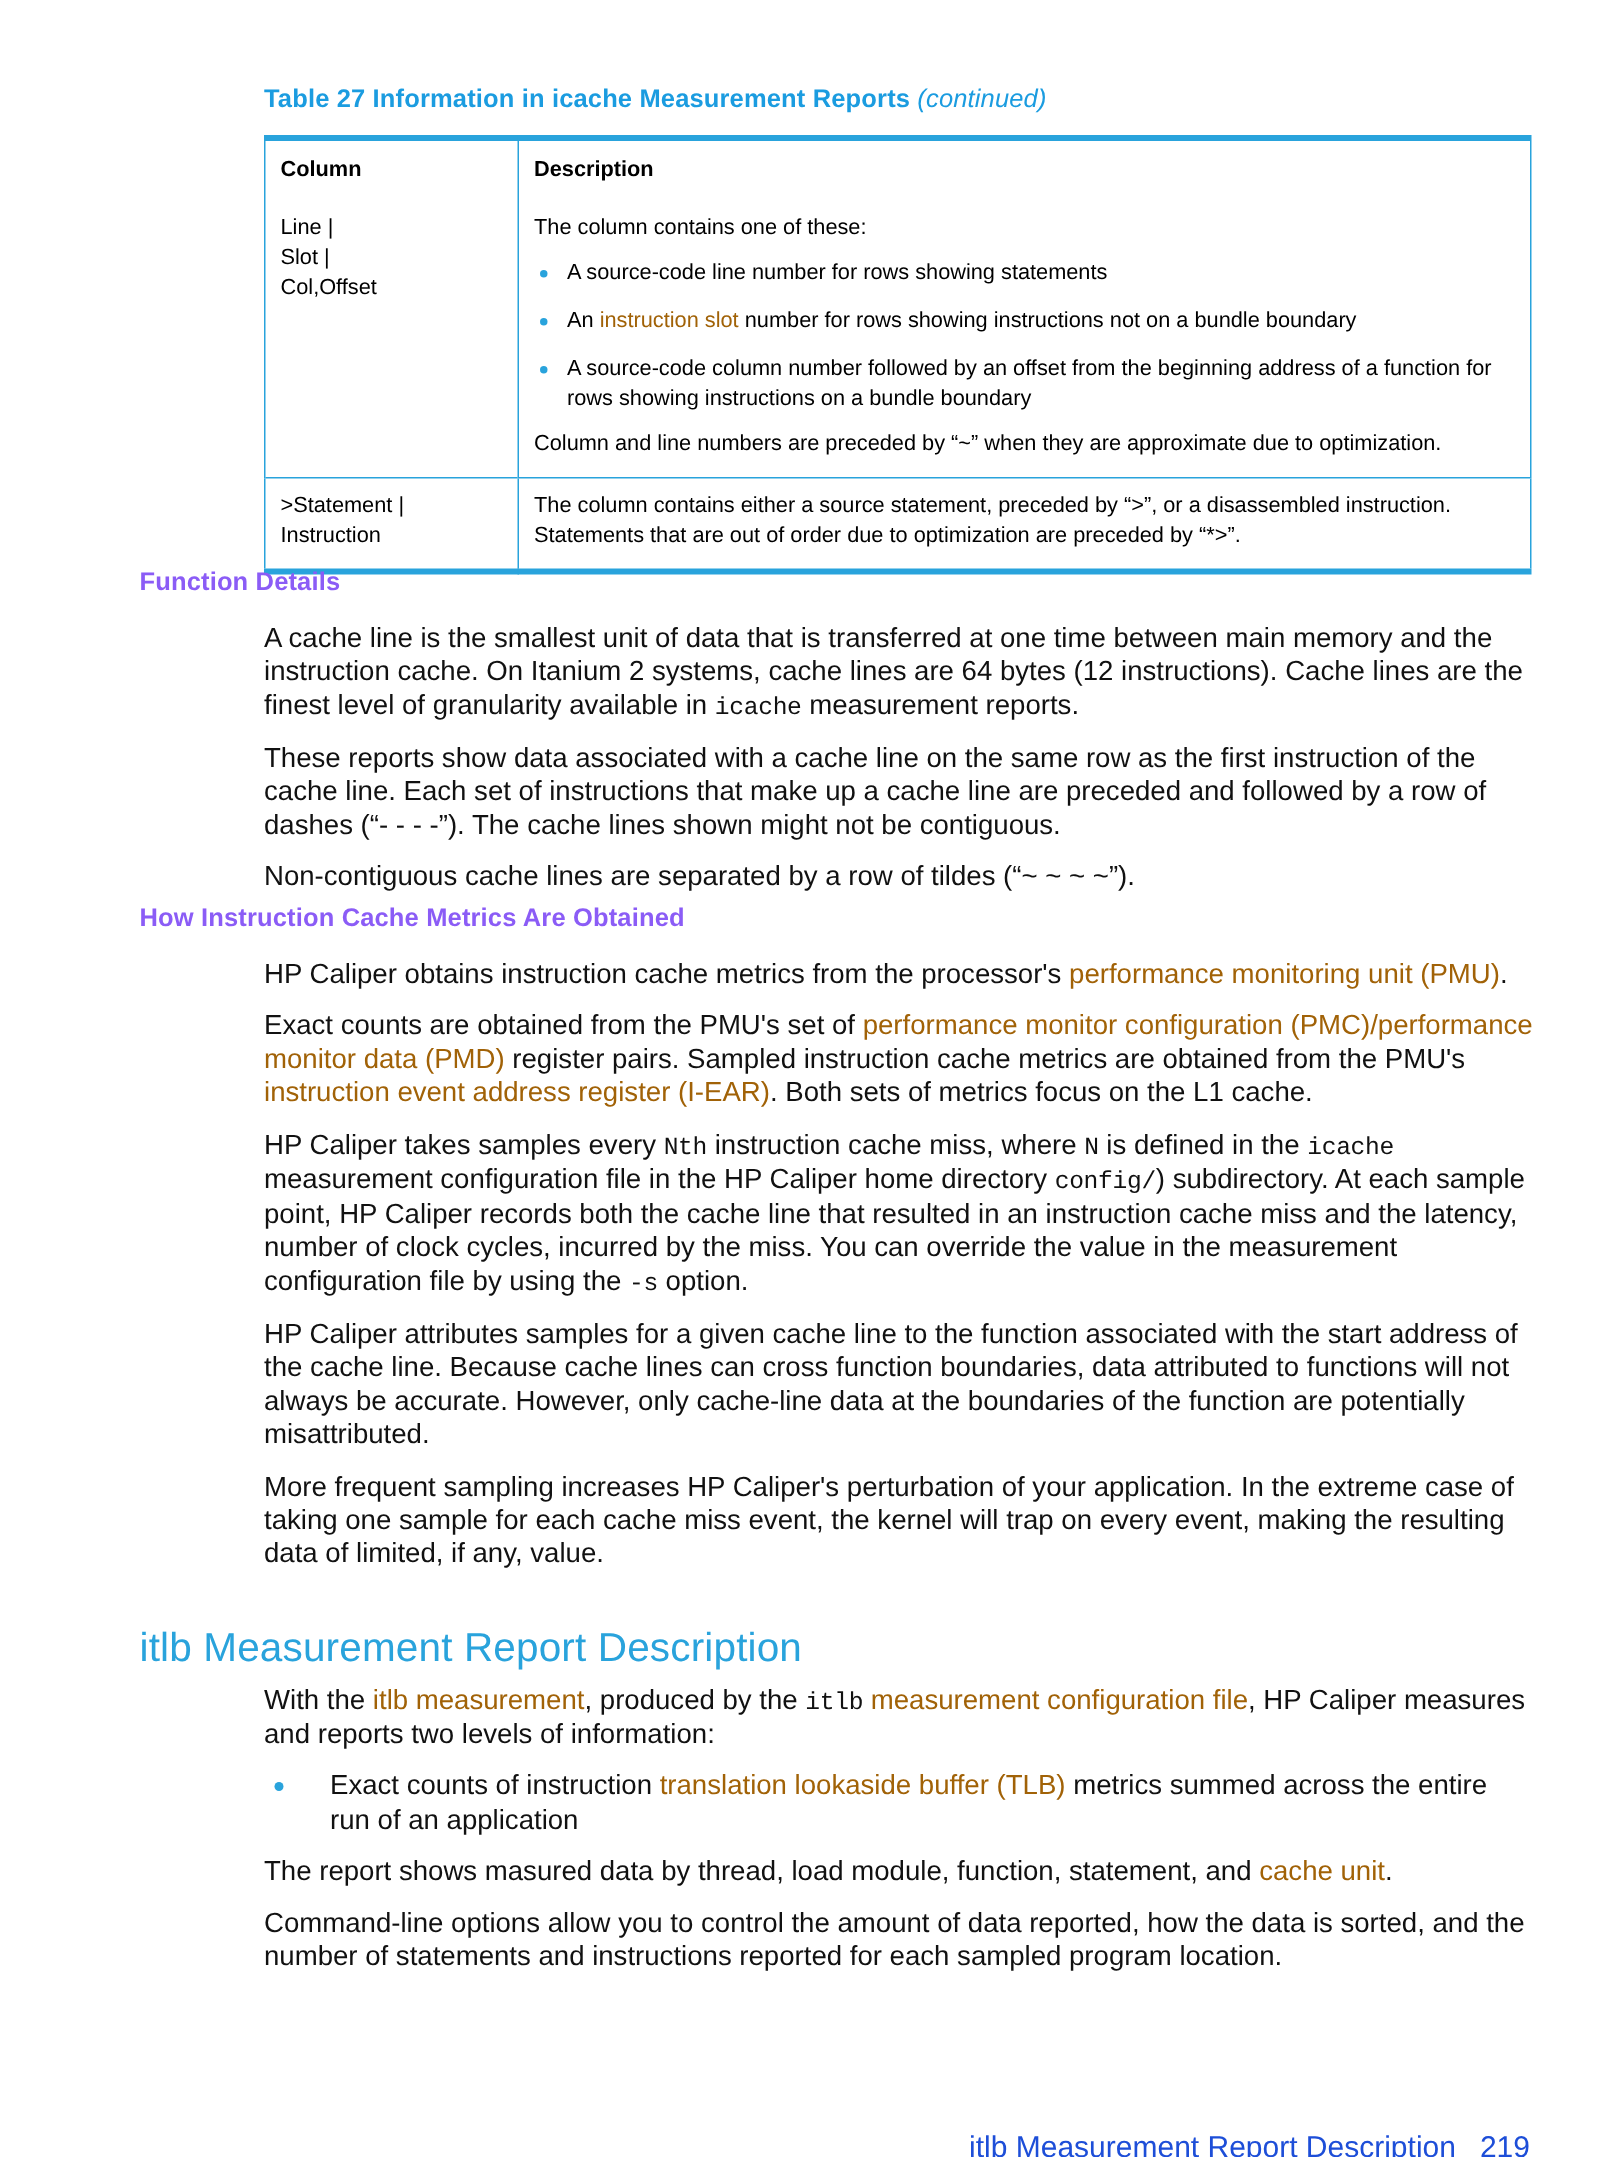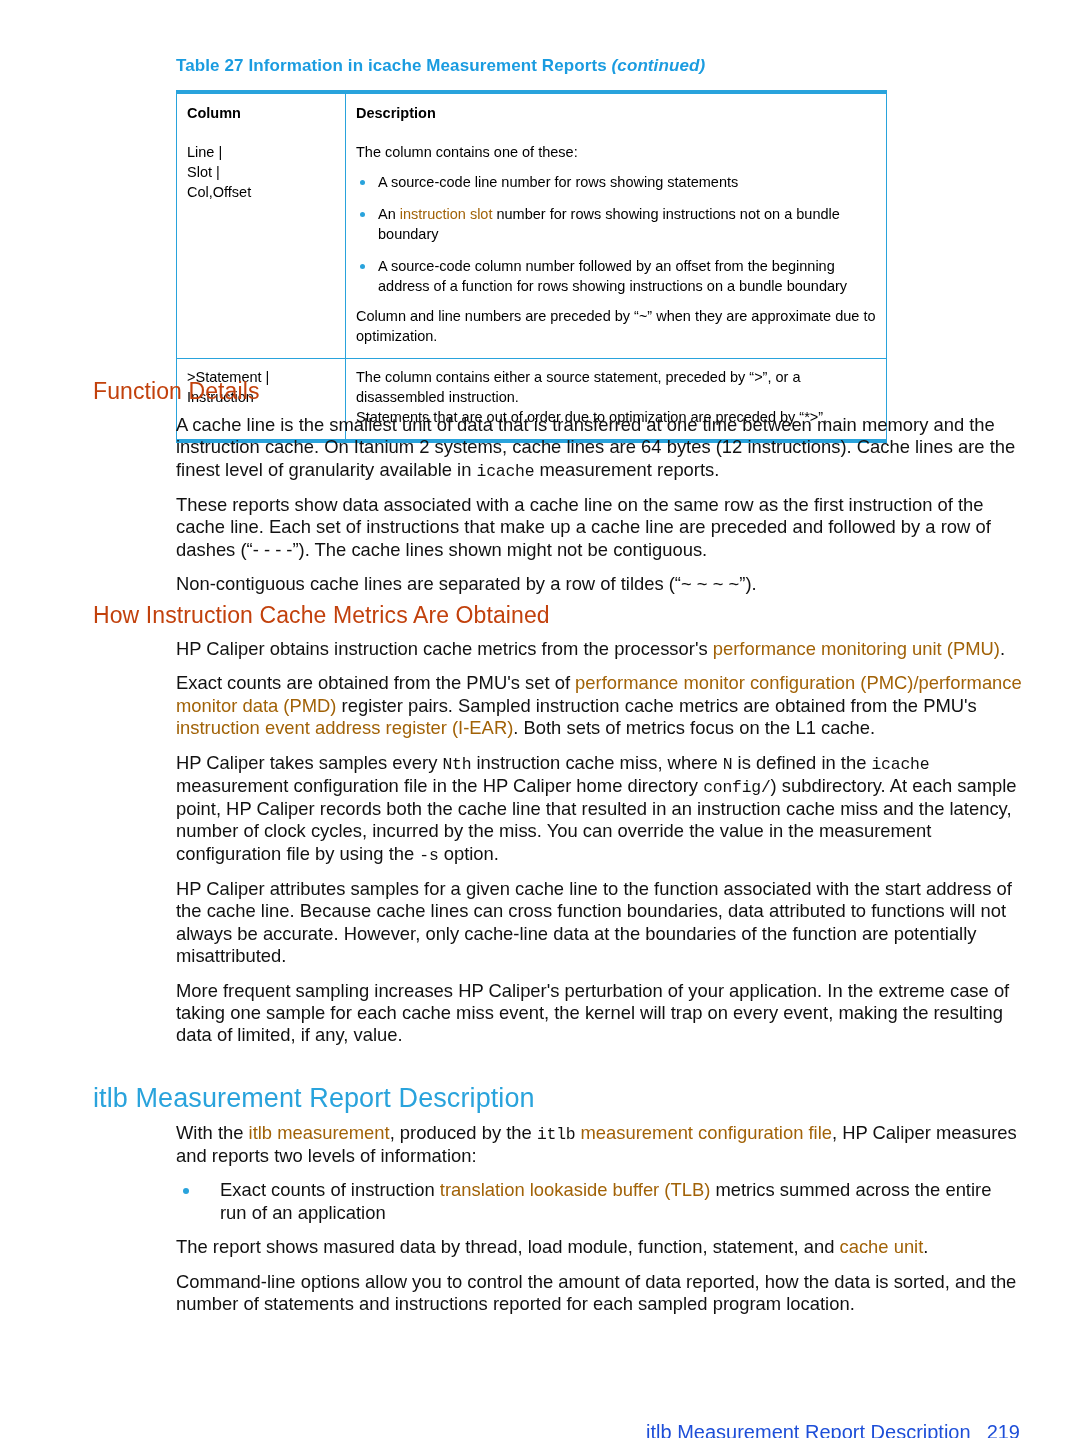--- a/index.html
+++ b/index.html
@@ -28,29 +28,29 @@
     position: absolute;
     left: 176px;
     top: 56px;
     font-size: 17px;
     font-weight: bold;
     color: #1b9ce0;
     letter-spacing: 0.1px;
     white-space: nowrap;
   }
   .table-caption .continued {
-    font-weight: bold;
+    font-weight: normal;
     font-style: italic;
   }
 
   .tbl {
     position: absolute;
     left: 176px;
     top: 90px;
-    width: 711px;
+    width: 845px;
     border-collapse: collapse;
     border-top: 4px solid #29a3dc;
     border-bottom: 4px solid #29a3dc;
   }
   .tbl td, .tbl th {
     vertical-align: top;
     text-align: left;
     padding: 8px 10px 12px 10px;
     font-size: 14.5px;
     line-height: 1.38;
@@ -100,23 +100,23 @@
     left: 93px;
     font-size: 27px;
     font-weight: normal;
     color: #29a3dc;
     letter-spacing: 0.1px;
     white-space: nowrap;
   }
   .h3 {
     position: absolute;
     left: 93px;
-    font-size: 23px;
-    font-weight: normal;
-    color: #c2410c;
+    font-size: 17px;
+    font-weight: bold;
+    color: #8b5cf6;
     letter-spacing: 0.1px;
     white-space: nowrap;
   }
 
   
   .body-block {
     position: absolute;
     left: 176px;
     width: 847px;
     font-size: 18.4px;

